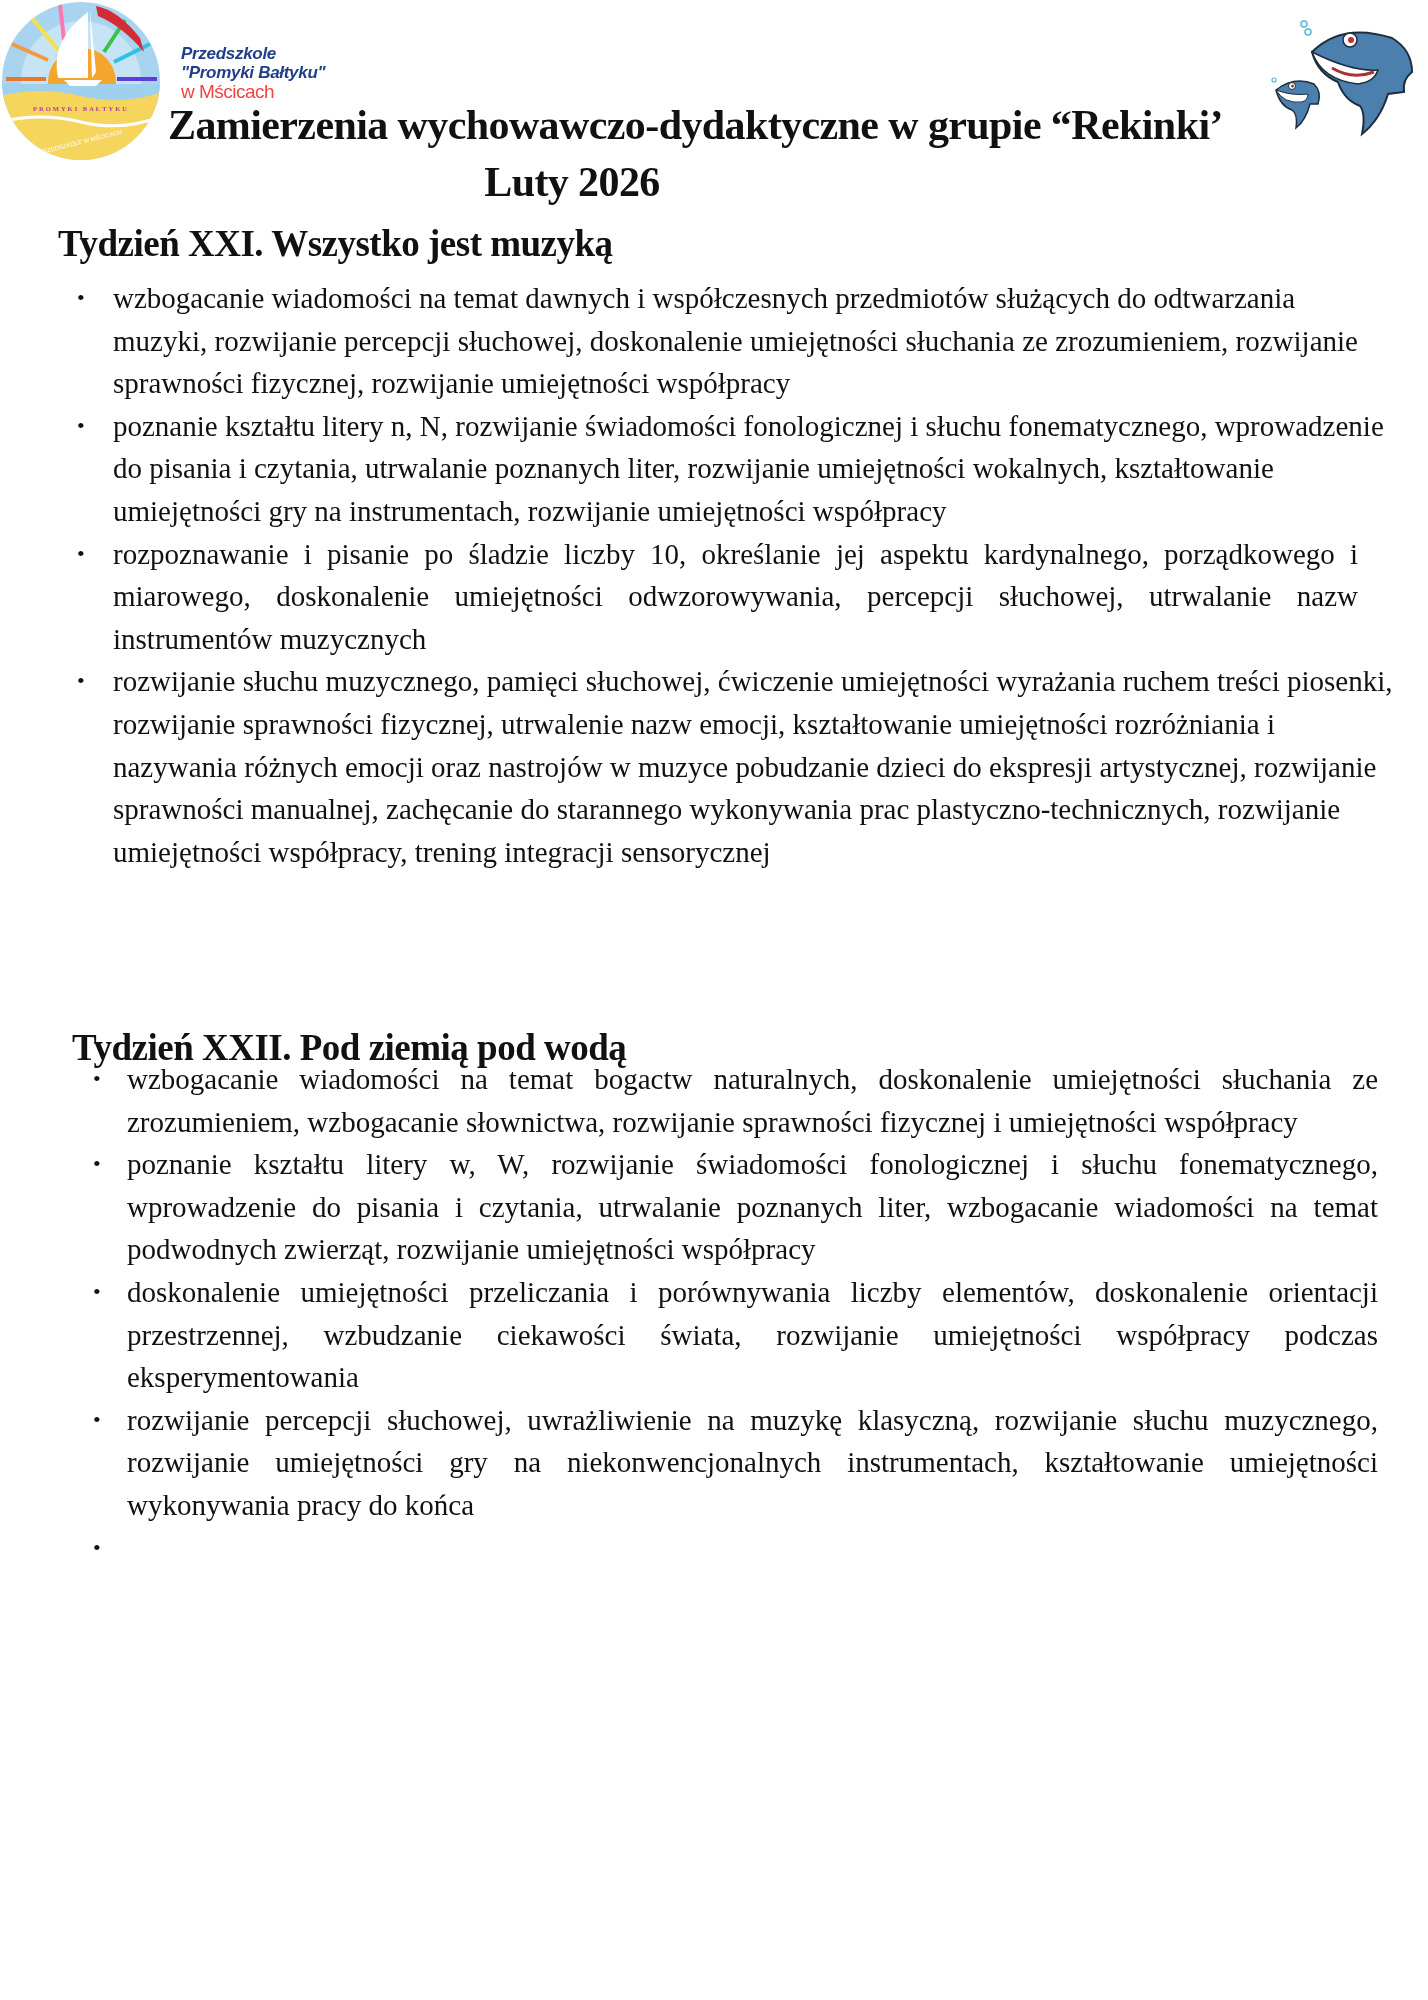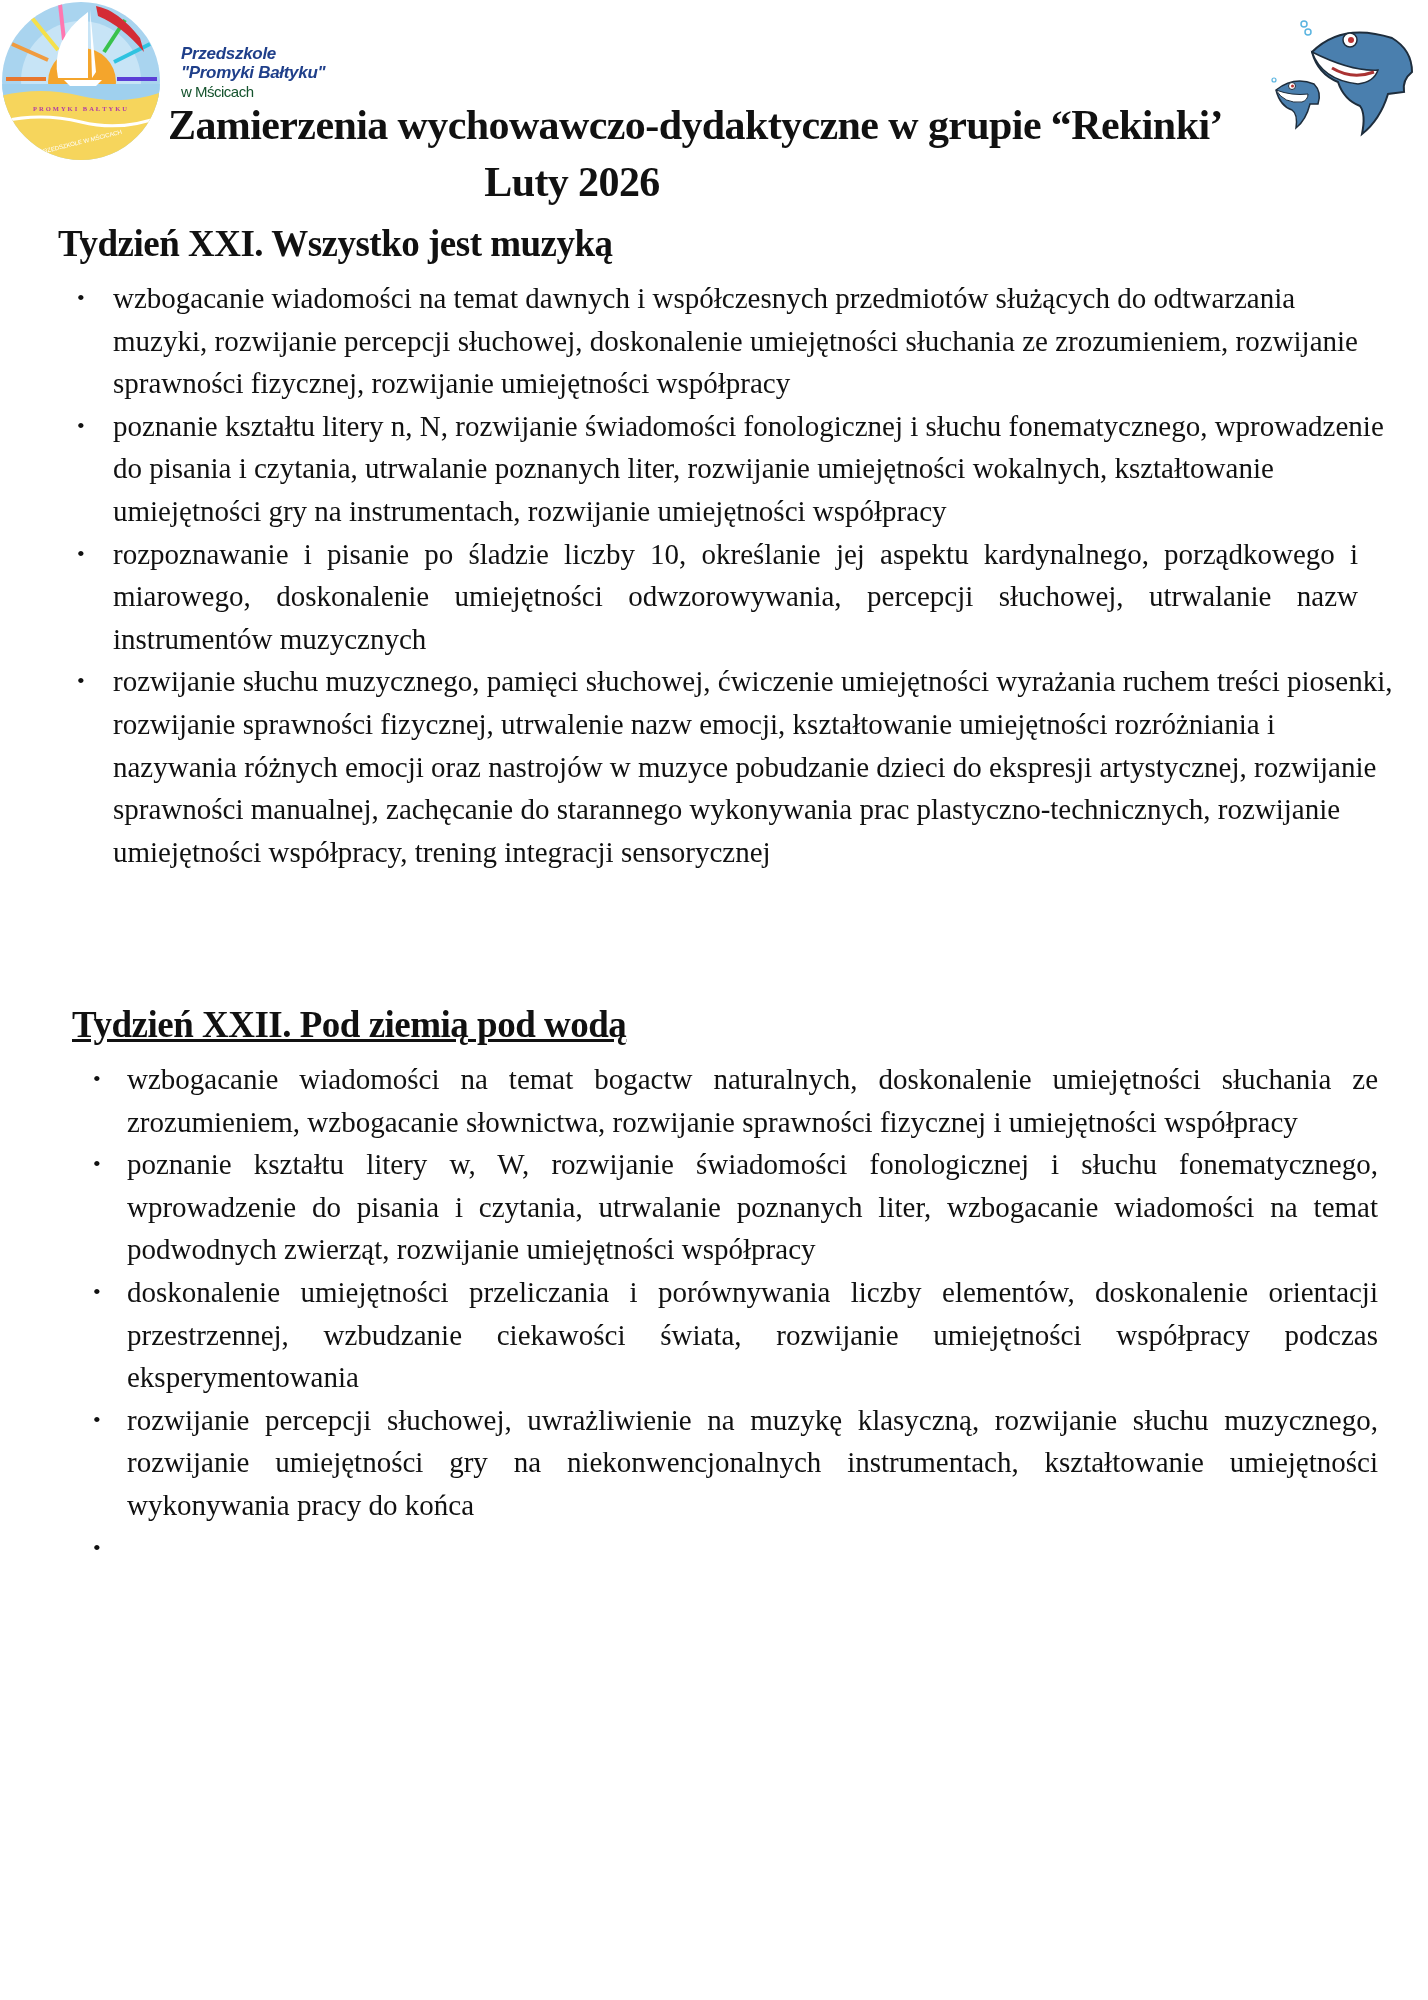--- a/index.html
+++ b/index.html
@@ -2,21 +2,21 @@
 <html><head>
 <meta charset="utf-8">
 <style>
   html, body { margin:0; padding:0; background:#ffffff; }
   body { width:1428px; height:2000px; position:relative; overflow:hidden;
          font-family:"Liberation Serif","DejaVu Serif",serif; color:#111; }
   .logo { position:absolute; left:0; top:0; width:162px; height:162px; }
   .school { position:absolute; left:181px; top:44px; font-family:"Liberation Sans","DejaVu Sans",sans-serif;
             color:#1f3f8a; line-height:19px; }
   .school .l1, .school .l2 { font-weight:bold; font-size:17px; letter-spacing:-0.3px;font-style:italic; }
-  .school .l3 { font-size:15px; color:#14532d; letter-spacing:-0.5px; }
+  .school .l3 { font-size:19px; color:#ef4444; letter-spacing:-0.5px; }
   .shark { position:absolute; left:1262px; top:10px; width:160px; height:130px; }
   .title { position:absolute; left:0; width:1144px; text-align:center; font-weight:bold;
            font-size:42px; letter-spacing:-0.6px; transform-origin:center; }
   .title1 { top:101px; left:168px; width:1100px; text-align:left; }
   .title2 { top:158px; }
   .week-heading { position:absolute; font-weight:bold; font-size:37px; letter-spacing:-0.5px; }
   ul.items { position:absolute; margin:0; padding:0; list-style:none; }
   ul.items li { position:relative; font-size:29px; line-height:42.6px; }
   ul.items li .bullet { position:absolute; font-size:22px; line-height:42.6px; }
   .w1 { left:113px; top:277px; width:1280px; }
@@ -104,21 +104,21 @@
   <li class="justify">
     <span class="bullet">•</span>
     <span>rozpoznawanie i pisanie po śladzie liczby 10, określanie jej aspektu kardynalnego, porządkowego i miarowego, doskonalenie umiejętności odwzorowywania, percepcji słuchowej, utrwalanie nazw instrumentów muzycznych</span>
   </li>
   <li>
     <span class="bullet">•</span>
     <span>rozwijanie słuchu muzycznego, pamięci słuchowej, ćwiczenie umiejętności wyrażania ruchem treści piosenki, rozwijanie sprawności fizycznej, utrwalenie nazw emocji, kształtowanie umiejętności rozróżniania i nazywania różnych emocji oraz nastrojów w muzyce pobudzanie dzieci do ekspresji artystycznej, rozwijanie sprawności manualnej, zachęcanie do starannego wykonywania prac plastyczno-technicznych, rozwijanie umiejętności współpracy, trening integracji sensorycznej</span>
   </li>
 </ul>
 
-<div class="week-heading" style="left:72px; top:1003px;text-decoration:underline;">Tydzień XXII. Pod ziemią pod wodą</div>
+<div class="week-heading" style="left:72px; top:1026px;">Tydzień XXII. Pod ziemią pod wodą</div>
 <ul class="items w2">
   <li>
     <span class="bullet">•</span>
     <span>wzbogacanie wiadomości na temat bogactw naturalnych, doskonalenie umiejętności słuchania ze zrozumieniem, wzbogacanie słownictwa, rozwijanie sprawności fizycznej i umiejętności współpracy</span>
   </li>
   <li>
     <span class="bullet">•</span>
     <span>poznanie kształtu litery w, W, rozwijanie świadomości fonologicznej i słuchu fonematycznego, wprowadzenie do pisania i czytania, utrwalanie poznanych liter, wzbogacanie wiadomości na temat podwodnych zwierząt, rozwijanie umiejętności współpracy</span>
   </li>
   <li>

